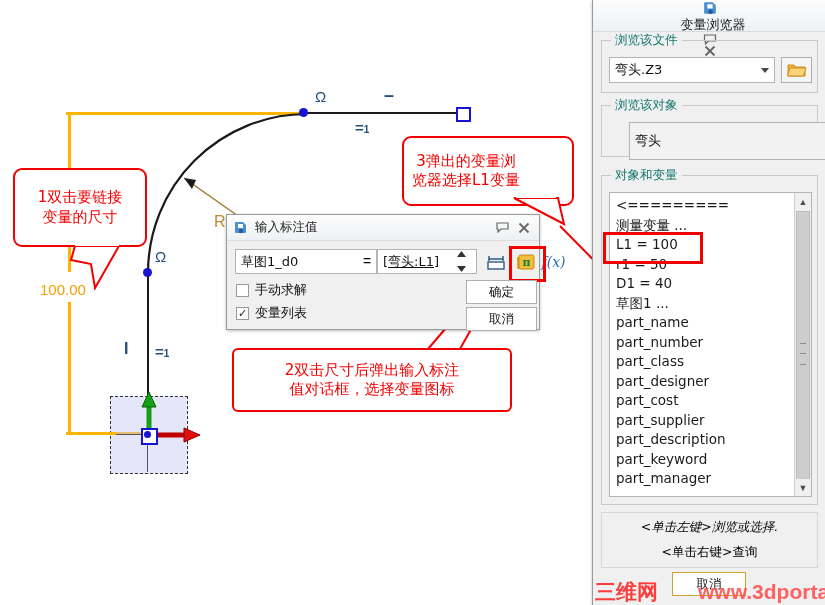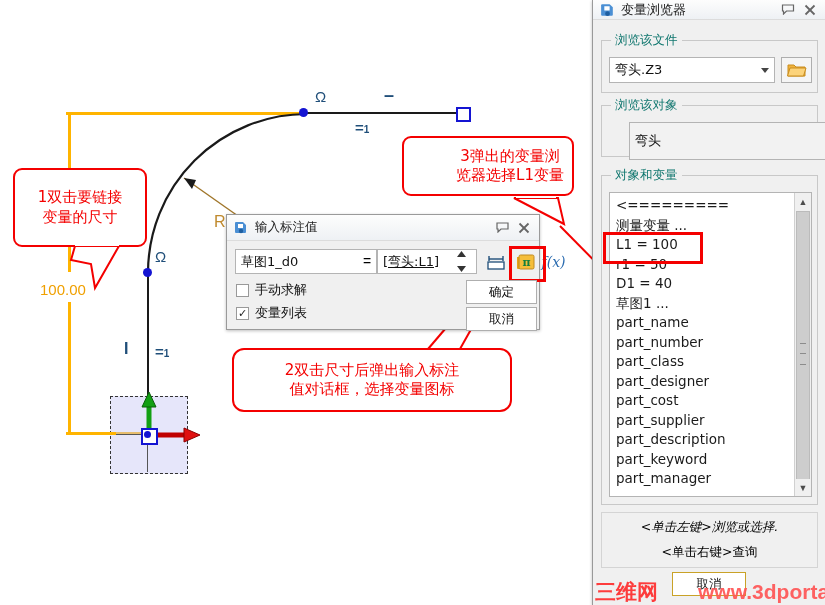--- a/index.html
+++ b/index.html
@@ -231,36 +231,36 @@
     <span style="white-space:pre-line;">1双击要链接
 变量的尺寸</span>
   </div>
   <svg class="abs" style="left:56px;top:76px;width:70px;height:50px;" width="70" height="50">
     <polygon points="6,2 50,2 26,44 22,20 2,16" fill="#fff" stroke="#F40000" stroke-width="2"></polygon>
     <line x1="6" y1="0" x2="50" y2="0" stroke="#fff" stroke-width="4"></line>
   </svg>
 </div>
 
 <div class="abs" style="left:402px;top:136px;">
-  <div class="callout" style="width:172px;height:60px;display:flex;align-items:center;justify-content:flex-end;">
+  <div class="callout" style="width:172px;height:70px;display:flex;align-items:center;justify-content:flex-start;">
     <span style="white-space:pre-line;">3弹出的变量浏
 览器选择L1变量</span>
   </div>
   <svg class="abs" style="left:110px;top:60px;width:60px;height:30px;" width="60" height="30">
     <polygon points="2,2 46,2 52,28" fill="#fff" stroke="#F40000" stroke-width="2"></polygon>
     <line x1="4" y1="0" x2="44" y2="0" stroke="#fff" stroke-width="4"></line>
   </svg>
 
   <svg class="abs" style="left:140px;top:84px;width:180px;height:175px;" width="180" height="175">
     <line x1="18" y1="6" x2="172" y2="162" stroke="#F40000" stroke-width="2"></line>
   </svg>
 </div>
 
 <div class="abs" style="left:232px;top:348px;">
-  <div class="callout" style="width:280px;height:64px;display:flex;align-items:center;justify-content:center;border-radius:12px;">
+  <div class="callout" style="width:280px;height:64px;display:flex;align-items:center;justify-content:center;border-radius:6px;">
     <span style="white-space:pre-line;">2双击尺寸后弹出输入标注
 值对话框，选择变量图标</span>
   </div>
 
   <svg class="abs" style="left:190px;top:-85px;width:110px;height:90px;" width="110" height="90">
     <line x1="6" y1="86" x2="76" y2="4" stroke="#F40000" stroke-width="2"></line>
     <line x1="38" y1="86" x2="84" y2="4" stroke="#F40000" stroke-width="2"></line>
   </svg>
 </div>
 
@@ -338,21 +338,21 @@
   <div class="abs btnbox" style="left:239px;top:65px;width:71px;height:24px;background:#fff;">
     <span>确定</span>
   </div>
   <div class="abs btnbox" style="left:239px;top:92px;width:71px;height:24px;background:#fff;">
     <span>取消</span>
   </div>
 </div>
 
 <div class="abs win" id="variable-browser" style="left:592px;top:0;width:233px;height:605px;border-top:none;border-right:none;border-bottom:none;">
 
-  <div class="titlebar" style="height:20px;">
+  <div class="titlebar" style="height:32px;flex-direction:column;">
     <span class="app-icon">
       <svg width="17" height="17" viewBox="0 0 16 16">
         <path d="M3 2 h7 l3 3 v7 a1 1 0 0 1 -1 1 h-9 a1 1 0 0 1 -1 -1 v-9 a1 1 0 0 1 1 -1z" fill="#4a8fd4"></path>
         <path d="M5 4 h5 v4 h-5z" fill="#fff"></path>
         <circle cx="8" cy="11" r="2.2" fill="#1f5fa0"></circle>
       </svg>
     </span>
     <span class="title-txt" style="font-size:13px;">变量浏览器</span>
     <span class="tb-btn">
       <svg width="14" height="11" viewBox="0 0 13 11">

